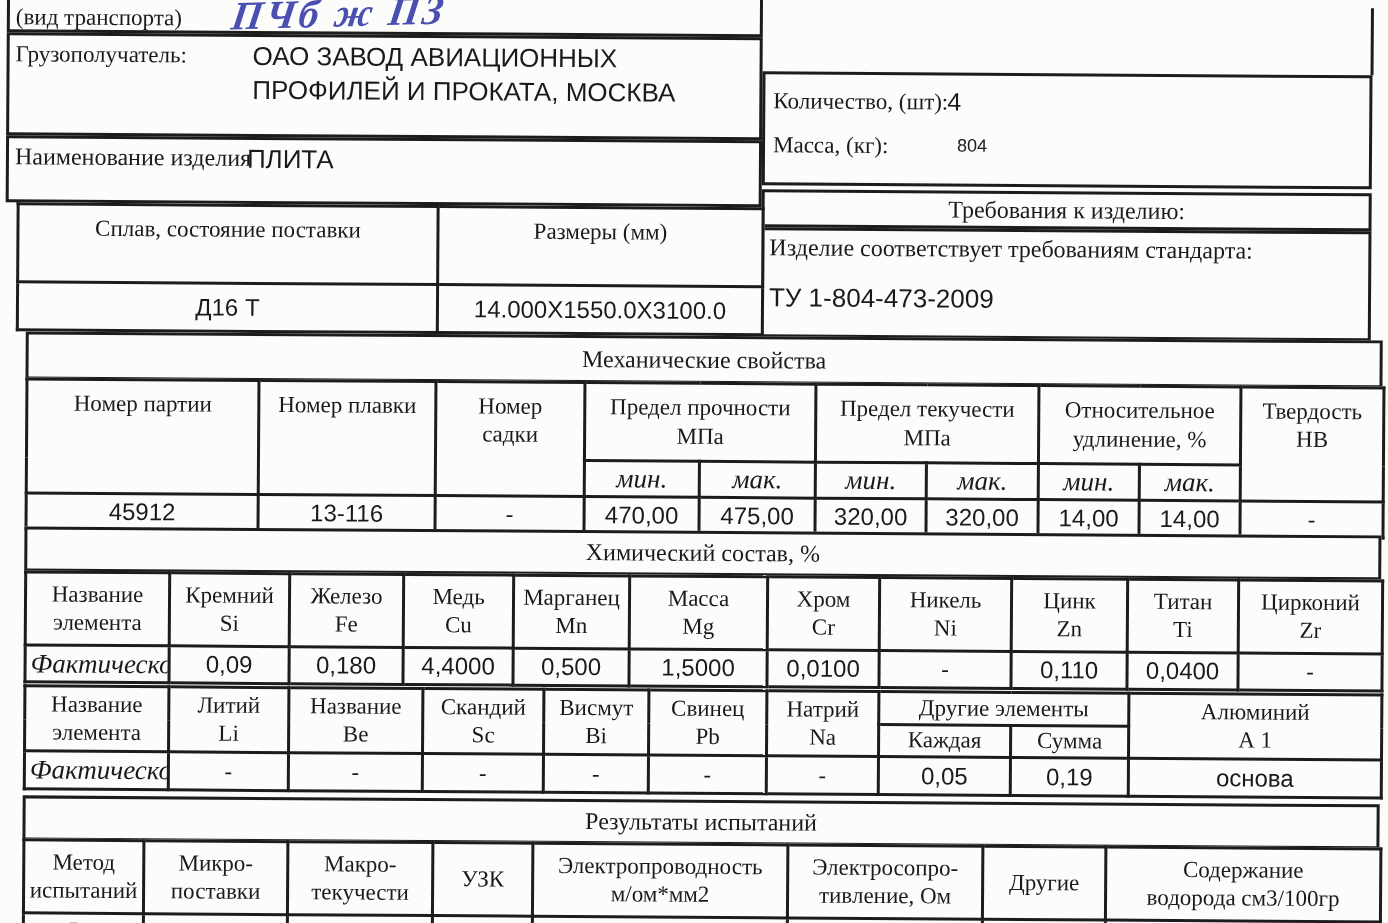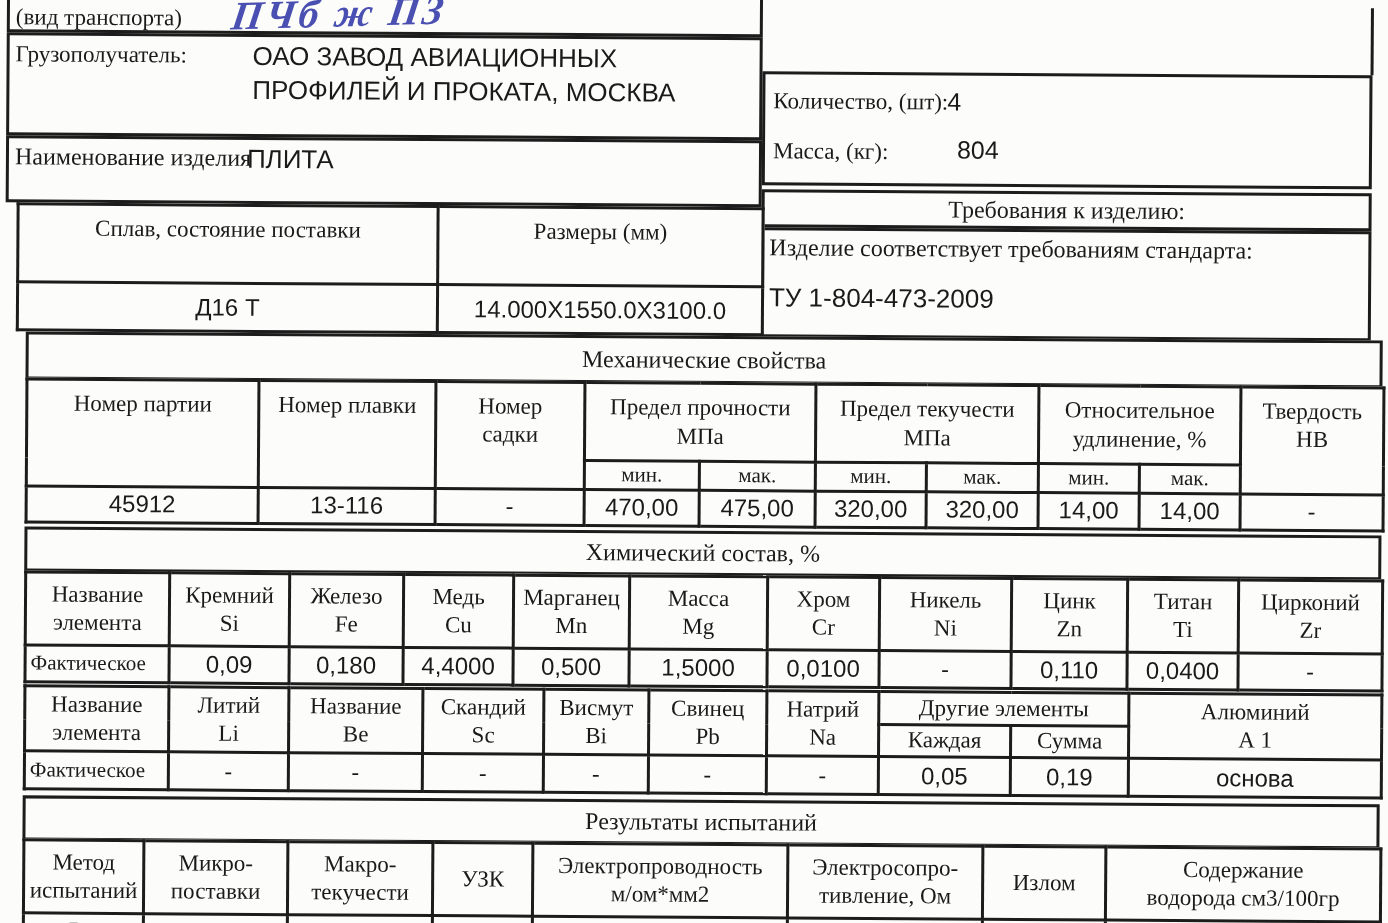--- a/index.html
+++ b/index.html
@@ -22,21 +22,21 @@
   }
   table.grid{position:absolute;border-collapse:collapse;table-layout:fixed;background:#fcfcfa;}
   table.grid td{
     border:3px solid #1c1c1c;text-align:center;vertical-align:middle;
     white-space:pre-line;padding:0;font-size:23px;line-height:1.22;overflow:hidden;
     font-family:"Liberation Serif",serif;
   }
   table.grid td.top{vertical-align:top;padding-top:9px;}
   table.grid td.val{font-family:"Liberation Sans",sans-serif;font-size:24px;}
   table.grid td.left{text-align:left;padding-left:4px;}
-  table.grid td.small{font-size:21px;}
+  table.grid td.small{font-size:27px;font-style:italic;}
   .hand{
     position:absolute;color:#4a50b2;font-style:italic;font-weight:700;
     font-size:40px;letter-spacing:3px;transform:rotate(-2deg) skewX(-10deg);
     font-family:"Liberation Serif",serif;white-space:nowrap;
   }
 </style>
 </head>
 <body>
 
 <div class="page">
@@ -56,22 +56,22 @@
   <div class="box" style="left:7px;top:136px;width:756px;height:67px;">
     <span class="abs" style="left:6px;top:5px;font-size:24px;">Наименование изделия</span>
     <span class="abs sans" style="left:238px;top:4px;font-size:26px;">ПЛИТА</span>
   </div>
 
   <div class="vline" style="left:1371px;top:0;height:67px;"></div>
 
   <div class="box" style="left:763px;top:67px;width:610px;height:114px;">
     <span class="abs lbl" style="left:8px;top:14px;">Количество, (шт):</span>
     <span class="abs sans" style="left:182px;top:12px;font-size:25px;">4</span>
-    <span class="abs lbl" style="left:8px;top:64px;">Масса, (кг):</span>
-    <span class="abs sans" style="left:192px;top:60px;font-size:25px;">804</span>
+    <span class="abs lbl" style="left:8px;top:58px;">Масса, (кг):</span>
+    <span class="abs sans" style="left:192px;top:60px;font-size:18px;">804</span>
   </div>
 
   <div class="box" style="left:763px;top:185px;width:610px;height:38px;display:flex;align-items:center;justify-content:center;">
     <span class="lbl" style="font-size:24px;">Требования к изделию:</span>
   </div>
 
   <div class="box" style="left:763px;top:223px;width:610px;height:110px;">
     <span class="abs" style="left:5px;top:4px;font-size:24px;">Изделие соответствует требованиям стандарта:</span>
     <span class="abs sans" style="left:5px;top:52px;font-size:26px;">ТУ 1-804-473-2009</span>
   </div>
@@ -280,21 +280,21 @@
 испытаний</td>
       <td>Микро-
 поставки</td>
       <td>Макро-
 текучести</td>
       <td>УЗК</td>
       <td>Электропроводность
 м/ом*мм2</td>
       <td>Электросопро-
 тивление, Ом</td>
-      <td>Излом</td>
+      <td>Другие</td>
       <td>Содержание
 водорода см3/100гр</td>
     </tr>
     <tr style="height:34px;">
       <td class="left" style="padding-left:44px;vertical-align:top;padding-top:2px;">В</td>
       <td></td>
       <td></td>
       <td></td>
       <td></td>
       <td></td>

